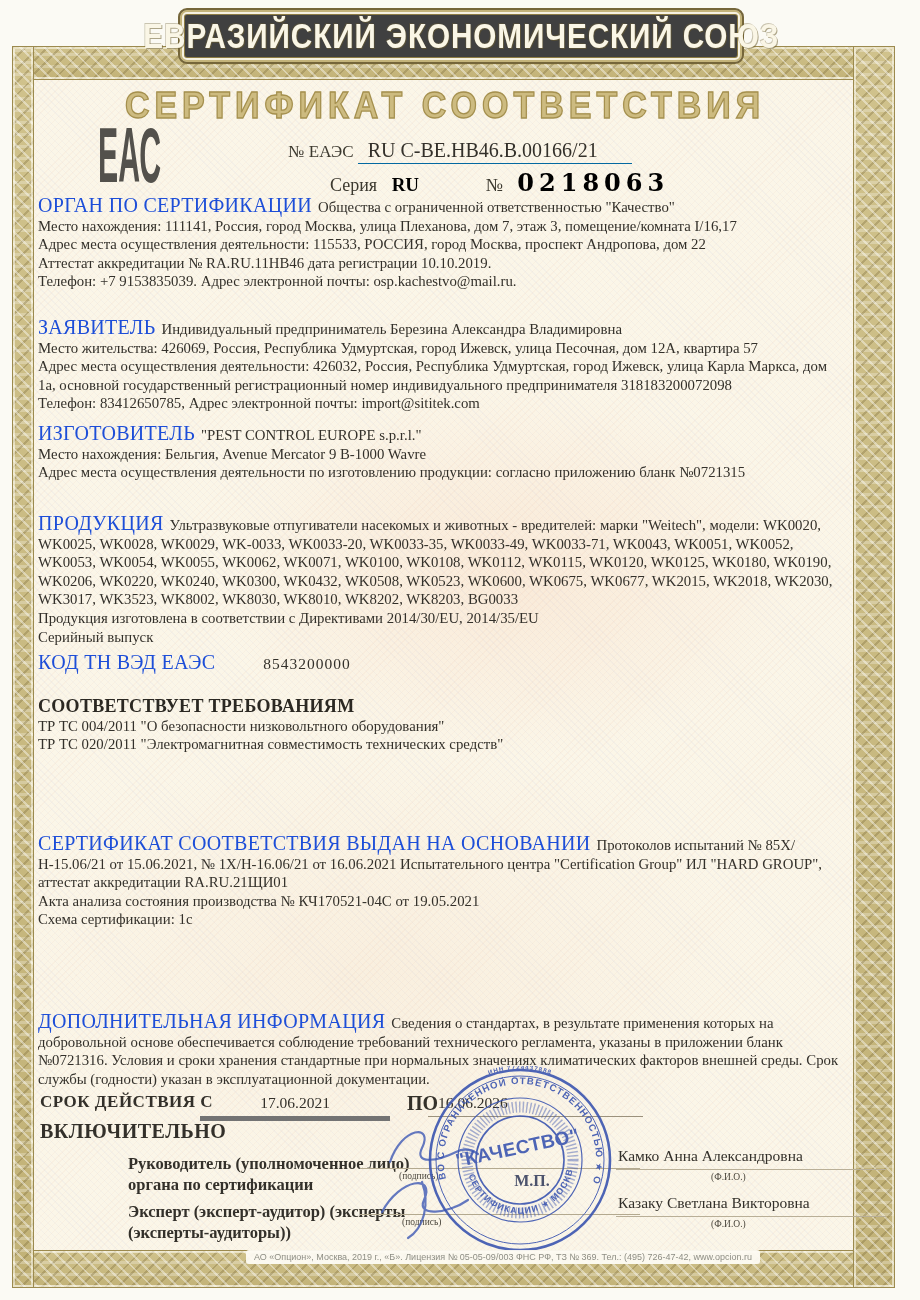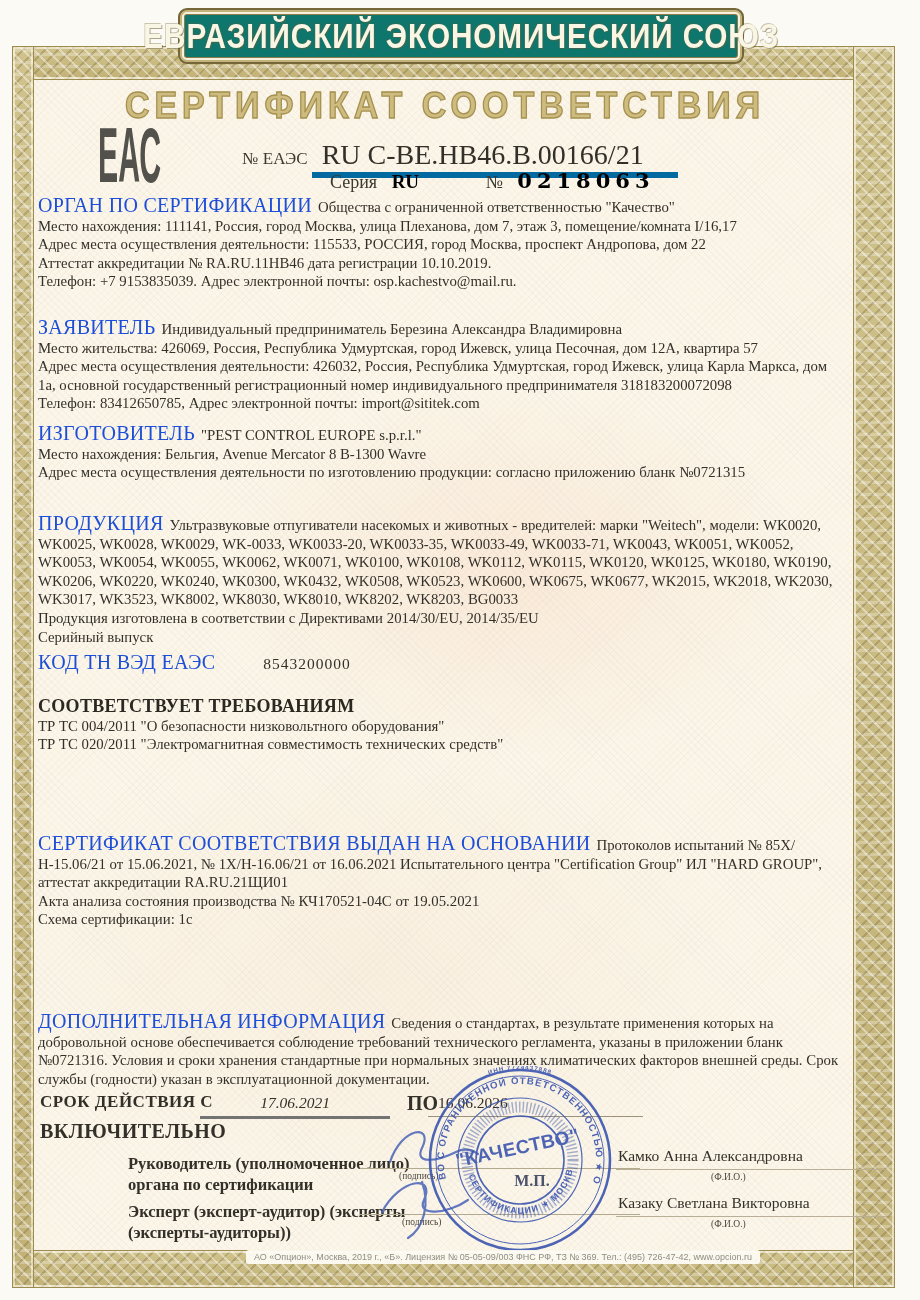--- a/index.html
+++ b/index.html
@@ -20,54 +20,54 @@
       repeating-linear-gradient(-45deg, rgba(116,99,51,.30) 0 2px, transparent 2px 9px),
       repeating-linear-gradient(0deg, rgba(255,255,255,.25) 0 3px, transparent 3px 12px),
       linear-gradient(#d0c28c,#c2b277);
     box-shadow:inset 0 0 0 1px #9c8a4e, inset 0 0 0 3px rgba(255,253,243,.55);}
   .strip-top{left:12px;top:46px;width:883px;height:34px;}
   .strip-bottom{left:12px;top:1250px;width:883px;height:38px;}
   .strip-left{left:12px;top:46px;width:22px;height:1242px;}
   .strip-right{left:853px;top:46px;width:42px;height:1242px;}
   
   .banner{position:absolute;left:178px;top:8px;width:562px;height:52px;z-index:5;
-    background:#0f766e;border:2px solid #75663a;border-radius:9px;
+    background:#404040;border:2px solid #75663a;border-radius:9px;
     box-shadow:inset 0 0 0 2px #c4b47a, inset 0 0 0 4px rgba(252,248,234,.95), inset 0 0 0 5px #8d7c44;
     display:flex;align-items:center;justify-content:center;}
   .banner-text{font-family:"Liberation Sans","DejaVu Sans",sans-serif;font-weight:bold;font-size:33px;
     letter-spacing:1px;color:#faf6e6;transform:scale(.9,1.08);white-space:nowrap;
     text-shadow:1px 1px 0 rgba(110,95,48,.55), -1px -1px 0 rgba(110,95,48,.35);}
   
   .eac{position:absolute;left:98px;top:112px;font-family:"Liberation Sans","DejaVu Sans",sans-serif;
     font-weight:bold;font-size:42px;color:#53514c;transform:scale(.72,1.85);transform-origin:left top;
     letter-spacing:0;}
   
   .title{position:absolute;left:120px;top:86px;width:650px;text-align:center;z-index:3;
     font-family:"Liberation Sans","DejaVu Sans",sans-serif;font-weight:bold;font-size:34px;letter-spacing:5px;
     color:#cdbb80;-webkit-text-stroke:1.2px #a5904e;transform:scaleY(1.08);
     text-shadow:0 1px 0 rgba(255,255,255,.8), 0 0 1px #a5904e;}
   .numline{position:absolute;left:200px;top:139px;width:520px;text-align:center;z-index:3;white-space:nowrap;}
   .numlbl{font-size:17px;color:#3c392f;}
-  .numval{font-size:28px;color:#33302a;border-bottom:6px solid #0369a1;padding:0 34px 2px 10px;}
+  .numval{font-size:20px;color:#33302a;border-bottom:1px solid #0369a1;padding:0 34px 2px 10px;}
   .seriesline{position:absolute;left:330px;top:168px;z-index:3;white-space:nowrap;font-size:18px;color:#3c392f;}
   .red{color:#000000;font-weight:bold;}
   .series-val{margin-left:10px;font-size:19px;}
   .numsign{margin-left:62px;}
-  .digits{margin-left:10px;font-size:21px;letter-spacing:5px;font-family:"DejaVu Serif",serif;}
+  .digits{margin-left:10px;font-size:24px;letter-spacing:5px;font-family:"DejaVu Serif",serif;}
   
   .sec{position:absolute;left:38px;width:810px;z-index:3;font-size:14.8px;line-height:18.6px;}
   .sec p{margin:0;}
   .lbl{font-weight:normal;font-size:20px;letter-spacing:.3px;color:#1d4ed8;margin-right:6px;}
   .lbl-lg{font-weight:bold;font-size:18px;letter-spacing:.3px;color:#2b2822;}
   .ln{margin:0;}
   .tnved-val{font-size:15.5px;margin-left:42px;letter-spacing:1px;}
   
   .v-label{position:absolute;left:40px;top:1092px;font-weight:bold;font-size:17px;letter-spacing:.5px;z-index:3;}
   .v-date1{position:absolute;left:200px;top:1094px;width:190px;text-align:center;font-size:15.5px;
-    border-bottom:3px solid #737373;padding-bottom:4px;z-index:3;font-style:italic;}
+    border-bottom:5px solid #737373;padding-bottom:4px;z-index:3;}
   .v-po{position:absolute;left:392px;top:1092px;font-weight:bold;font-size:20px;z-index:3;margin-left:15px;}
   .v-date2{position:absolute;left:428px;top:1094px;width:205px;text-align:left;padding-left:10px;font-size:15.5px;
     border-bottom:1px solid #9b917c;padding-bottom:4px;z-index:3;}
   .v-incl{position:absolute;left:40px;top:1120px;font-weight:bold;font-size:20px;letter-spacing:.5px;z-index:3;}
   
   .sig-label1{position:absolute;left:128px;top:1153px;width:312px;font-weight:bold;font-size:16.5px;line-height:21px;z-index:3;}
   .sig-label2{position:absolute;left:128px;top:1201px;width:340px;font-weight:bold;font-size:16.5px;line-height:21px;z-index:3;}
   .sigline{position:absolute;height:1px;background:#b3a98f;z-index:3;}
   .sigline1{left:360px;top:1168px;width:280px;}
   .sigline2{left:360px;top:1214px;width:280px;}
@@ -131,21 +131,21 @@
 
   <div class="sec" style="top:318px">
     <p><span class="lbl">ЗАЯВИТЕЛЬ</span><span>Индивидуальный предприниматель Березина Александра Владимировна</span></p>
     <div class="ln">Место жительства: 426069, Россия, Республика Удмуртская, город Ижевск, улица Песочная, дом 12А, квартира 57</div>
     <div class="ln">Адрес места осуществления деятельности: 426032, Россия, Республика Удмуртская, город Ижевск, улица Карла Маркса, дом 1а, основной государственный регистрационный номер индивидуального предпринимателя 318183200072098</div>
     <div class="ln">Телефон: 83412650785, Адрес электронной почты: import@sititek.com</div>
   </div>
 
   <div class="sec" style="top:424px">
     <p><span class="lbl">ИЗГОТОВИТЕЛЬ</span><span>"PEST CONTROL EUROPE s.p.r.l."</span></p>
-    <div class="ln">Место нахождения: Бельгия, Avenue Mercator 8 B-1300 Wavre</div>
+    <div class="ln">Место нахождения: Бельгия, Avenue Mercator 9 B-1000 Wavre</div>
     <div class="ln">Адрес места осуществления деятельности по изготовлению продукции: согласно приложению бланк №0721315</div>
   </div>
 
   <div class="sec" style="top:514px">
     <p><span class="lbl">ПРОДУКЦИЯ</span><span>Ультразвуковые отпугиватели насекомых и животных - вредителей: марки "Weitech", модели: WK0020, WK0025, WK0028, WK0029, WK-0033, WK0033-20, WK0033-35, WK0033-49, WK0033-71, WK0043, WK0051, WK0052, WK0053, WK0054, WK0055, WK0062, WK0071, WK0100, WK0108, WK0112, WK0115, WK0120, WK0125, WK0180, WK0190, WK0206, WK0220, WK0240, WK0300, WK0432, WK0508, WK0523, WK0600, WK0675, WK0677, WK2015, WK2018, WK2030, WK3017, WK3523, WK8002, WK8030, WK8010, WK8202, WK8203, BG0033</span></p>
     <div class="ln">Продукция изготовлена в соответствии с Директивами 2014/30/EU,  2014/35/EU</div>
     <div class="ln">Серийный выпуск</div>
   </div>
 
   <div class="sec" style="top:653px">

